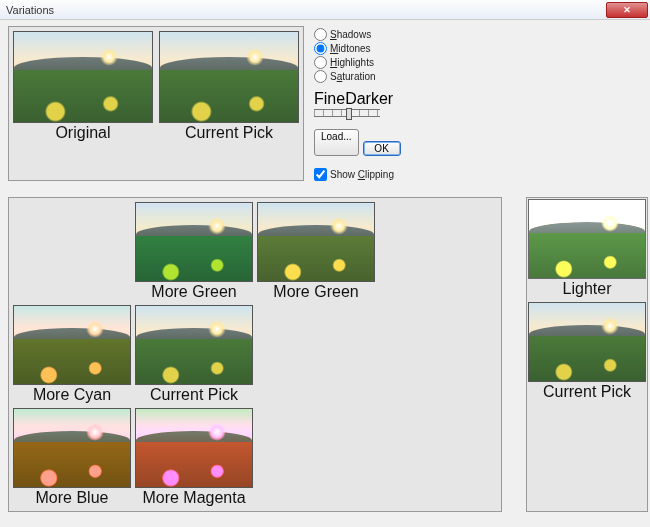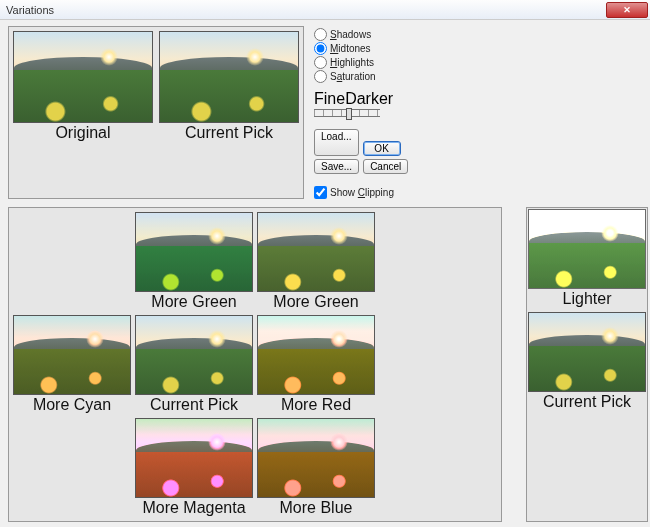--- a/index.html
+++ b/index.html
@@ -98,21 +98,21 @@
     border-top:1px solid #777; border-bottom:1px solid #777;
     position: relative; margin-top:1px;
   }
   .slider-thumb {
     position:absolute; top:-2px; left:48%;
     width:6px; height:12px; background:#ddd; border:1px solid #555;
   }
   .lower {
     display: flex;
     gap: 24px;
-    margin-top: 8px;
+    margin-top: 16px;
   }
   .color-panel {
     width: 496px;
     padding: 4px;
   }
   .color-grid {
     display: grid;
     grid-template-columns: repeat(4, 118px);
     grid-template-rows: repeat(3, auto);
     gap: 4px 4px;
@@ -196,24 +196,20 @@
         <div class="slider-track">
           <div class="slider-thumb"></div>
         </div>
       </div>
 
       <div class="btncol">
         <div class="btnrow">
           <div class="btn">Load...</div>
           <div class="btn primary">OK</div>
         </div>
-        <div class="btnrow">
-          <div class="btn">Save...</div>
-          <div class="btn">Cancel</div>
-        </div>
         <div style="height:6px"></div>
         <label class="chk">
           <input type="checkbox" checked="" style=""> 
             <span>Show <u>C</u>lipping</span>
         </label>
       </div>
     </div>
   </div>
 
   <div class="lower">
@@ -252,49 +248,40 @@
         </div>
         <div class="thumb">
           <div class="thumb-img thumb-img-sm">
               <div class="sky"></div>
               <div class="hill"></div>
               <div class="field"></div>
               <div class="sun"></div>
             </div>
           <div class="thumb-label">Current Pick</div>
         </div>
-        <div class="thumb">
-          <div class="thumb-img thumb-img-sm tint-red">
-              <div class="sky"></div>
-              <div class="hill"></div>
-              <div class="field"></div>
-              <div class="sun"></div>
-            </div>
-          <div class="thumb-label">More Red</div>
-        </div>
-        <div class="blank"></div>
-
-        <div class="blank"></div>
+        <div class="blank"></div>
+
+        <div class="blank"></div>
+        <div class="thumb">
+          <div class="thumb-img thumb-img-sm tint-blue">
+              <div class="sky"></div>
+              <div class="hill"></div>
+              <div class="field"></div>
+              <div class="sun"></div>
+            </div>
+          <div class="thumb-label">More Blue</div>
+        </div>
         <div class="thumb">
           <div class="thumb-img thumb-img-sm tint-magenta">
               <div class="sky"></div>
               <div class="hill"></div>
               <div class="field"></div>
               <div class="sun"></div>
             </div>
           <div class="thumb-label">More Magenta</div>
-        </div>
-        <div class="thumb">
-          <div class="thumb-img thumb-img-sm tint-blue">
-              <div class="sky"></div>
-              <div class="hill"></div>
-              <div class="field"></div>
-              <div class="sun"></div>
-            </div>
-          <div class="thumb-label">More Blue</div>
         </div>
         <div class="blank"></div>
       </div>
     </div>
 
     <div class="panel bright-panel">
       <div class="thumb">
         <div class="thumb-img thumb-img-sm tint-light">
             <div class="sky"></div>
             <div class="hill"></div>

